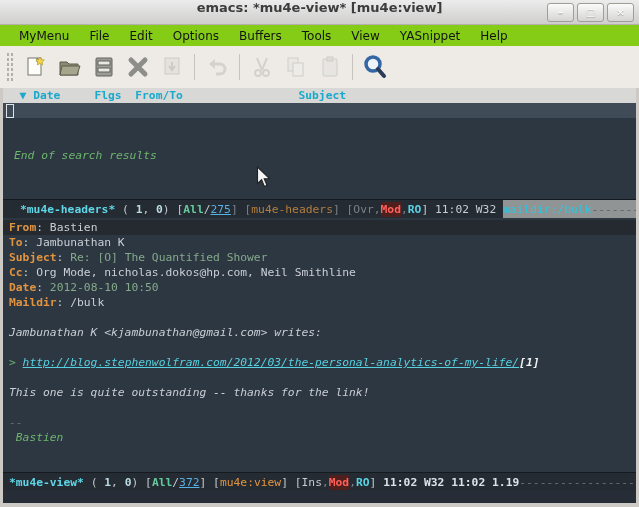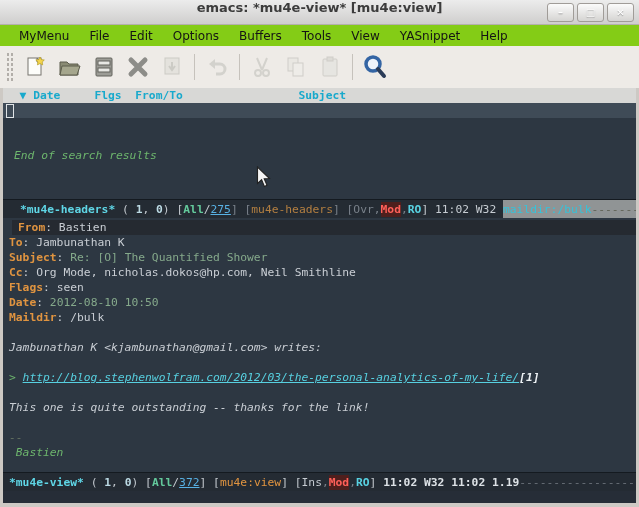--- a/index.html
+++ b/index.html
@@ -47,21 +47,21 @@
   .ltgray{color:#c6ccd2;}
   .red-badge{color:#ff6059;background:#4e1f1d;font-weight:bold;}
   .ro{color:#58d2e2;font-weight:bold;}
   .bright{color:#dde2e6;font-weight:bold;}
   .mldash{color:#5f6255;}
   .mldash2{color:#6d747c;}
   .maildir{color:#35c3da;}
   
   .msgview{height:252px;padding-top:2px;display:flex;flex-direction:column;}
   .mline{height:15px;padding-left:6px;color:#c9ced4;}
-  .mline.first{background:#252a31;margin-left:9px;}
+  .mline.first{background:#252a31;}
   .lbl{color:#e09440;font-weight:bold;}
   .val-green{color:#85a98b;}
   .bodyline{height:15px;padding-left:6px;color:#c9ced4;font-style:italic;}
   .quote{color:#6db56d;}
   .link{color:#57d0e0;text-decoration:underline;}
   .foot{color:#eef2f5;font-weight:bold;}
   .dimsep{color:#5e6b5e;}
   .sig{color:#6db56d;font-style:italic;}
   .minibuffer{height:12px;background:#262d37;}
   
@@ -183,21 +183,20 @@
     <div class="modeline mono">
       <div class="ml-left"><span class="cy-b">*mu4e-headers*</span><span class="pn"> ( </span><span class="num">1</span><span class="pn">, </span><span class="num">0</span><span class="pn">) </span><span class="pn">[</span><span class="grn-b">All</span><span class="pn">/</span><span class="blu-u">275</span><span class="dim">] [</span><span class="org-dim">mu4e-headers</span><span class="dim">] [</span><span class="dim">Ovr</span><span class="dim">,</span><span class="red-badge">Mod</span><span class="dim">,</span><span class="ro">RO</span><span class="pn">] </span><span class="ltgray">11:02 W32 </span></div>
       <div class="ml-right"><span class="maildir">maildir:/bulk</span><span class="mldash">------------------------</span></div>
     </div>
 
     <div class="msgview mono">
       <div class="mline first"><span class="lbl">From</span><span>: </span><span>Bastien</span></div>
       <div class="mline"><span class="lbl">To</span><span>: </span><span>Jambunathan K</span></div>
       <div class="mline"><span class="lbl">Subject</span><span>: </span><span class="val-green">Re: [O] The Quantified Shower</span></div>
       <div class="mline"><span class="lbl">Cc</span><span>: </span><span>Org Mode, nicholas.dokos@hp.com, Neil Smithline</span></div>
-      <div class="mline"><span class="lbl">Flags</span><span>: </span><span>seen</span></div>
       <div class="mline"><span class="lbl">Date</span><span>: </span><span class="val-green">2012-08-10 10:50</span></div>
       <div class="mline"><span class="lbl">Maildir</span><span>: </span><span>/bulk</span></div>
       <div class="bodyline">&nbsp;</div>
       <div class="bodyline">Jambunathan K &lt;kjambunathan@gmail.com&gt; writes:</div>
       <div class="bodyline">&nbsp;</div>
       <div class="bodyline"><span class="quote">&gt; </span><span class="link">http://blog.stephenwolfram.com/2012/03/the-personal-analytics-of-my-life/</span><span class="foot">[1]</span></div>
       <div class="bodyline">&nbsp;</div>
       <div class="bodyline">This one is quite outstanding -- thanks for the link!</div>
       <div class="bodyline">&nbsp;</div>
       <div class="bodyline dimsep">--</div>

